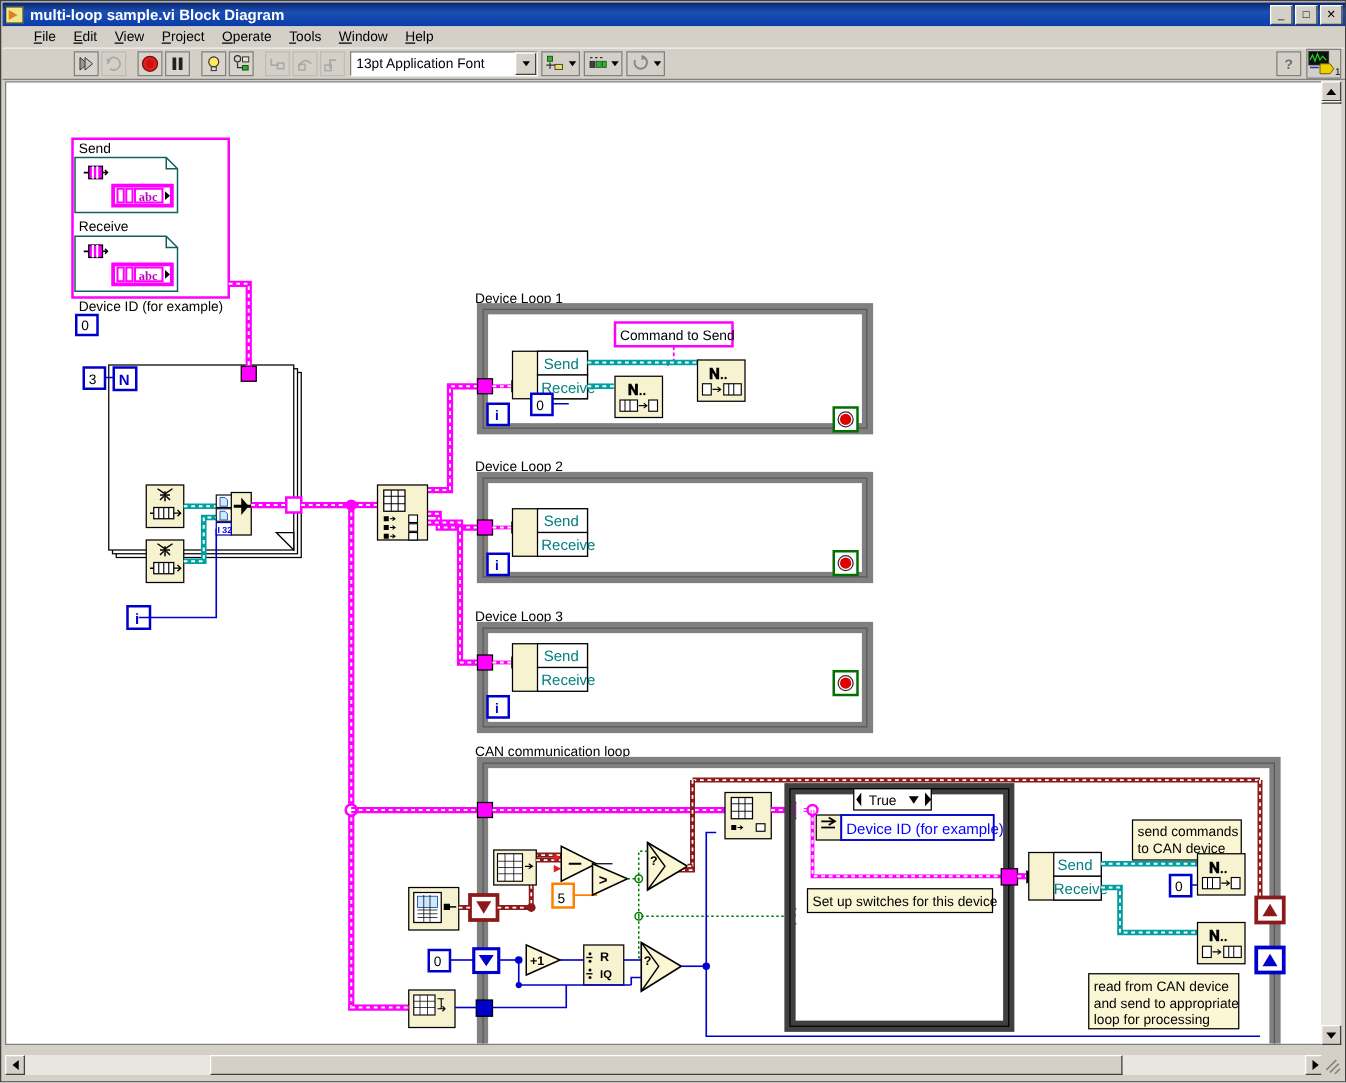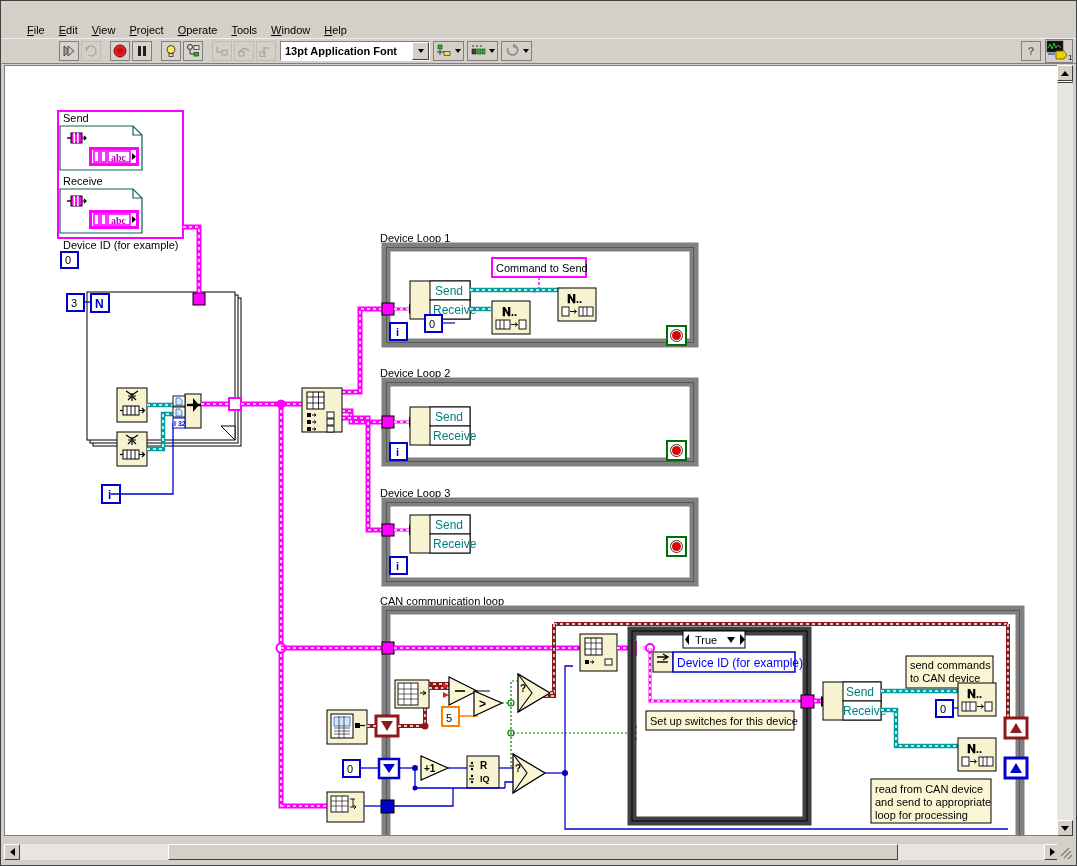--- a/index.html
+++ b/index.html
@@ -77,21 +77,21 @@
     box-sizing:border-box;
   }
   .tbtn.flat{border-color:#bfbbb3;background:#d4d0c8;}
   .tsep{width:7px;}
 
   .fontbox{
     height:20px;width:150px;background:#fff;border:1px solid #808080;
     display:flex;align-items:center;box-sizing:border-box;margin-left:3px;
     border-color:#808080 #fff #fff #808080;
   }
-  .fontbox .ftext{padding-left:4px;font-size:11px;color:#000;flex:1;font-weight:bold;}
+  .fontbox .ftext{padding-left:4px;font-size:11px;color:#000;flex:1;}
   .fontbox .fdrop{
     width:17px;height:18px;background:#d4d0c8;
     border:1px solid;border-color:#fff #404040 #404040 #fff;
     display:flex;align-items:center;justify-content:center;box-sizing:border-box;
   }
   .combo-btn{
     height:20px;background:#d4d0c8;border:1px solid #808080;
     display:flex;align-items:center;box-sizing:border-box;margin-left:3px;padding:0 2px;
   }
   .caret{width:0;height:0;border-left:3px solid transparent;border-right:3px solid transparent;border-top:4px solid #000;}
@@ -140,20 +140,32 @@
   .arrow-right{width:0;height:0;border-top:4px solid transparent;border-bottom:4px solid transparent;border-left:5px solid #000;}
   .grip{
     position:absolute;right:3px;bottom:5px;width:16px;height:16px;background:#d4d0c8;
   }
 </style>
 </head>
 <body>
 
 <div id="app">
 
+  <div class="titlebar">
+    <div class="tb-icon">
+      <div class="ic-body"></div>
+      <div class="ic-arrow"></div>
+    </div>
+    <div class="tb-title">multi-loop sample.vi Block Diagram</div>
+    <div class="tb-buttons">
+      <div class="tb-btn">_</div>
+      <div class="tb-btn">□</div>
+      <div class="tb-btn">✕</div>
+    </div>
+  </div>
 
   <div class="menubar">
     <div class="menu-item"><span class="mn">F</span>ile</div>
     <div class="menu-item"><span class="mn">E</span>dit</div>
     <div class="menu-item"><span class="mn">V</span>iew</div>
     <div class="menu-item"><span class="mn">P</span>roject</div>
     <div class="menu-item"><span class="mn">O</span>perate</div>
     <div class="menu-item"><span class="mn">T</span>ools</div>
     <div class="menu-item"><span class="mn">W</span>indow</div>
     <div class="menu-item"><span class="mn">H</span>elp</div>

